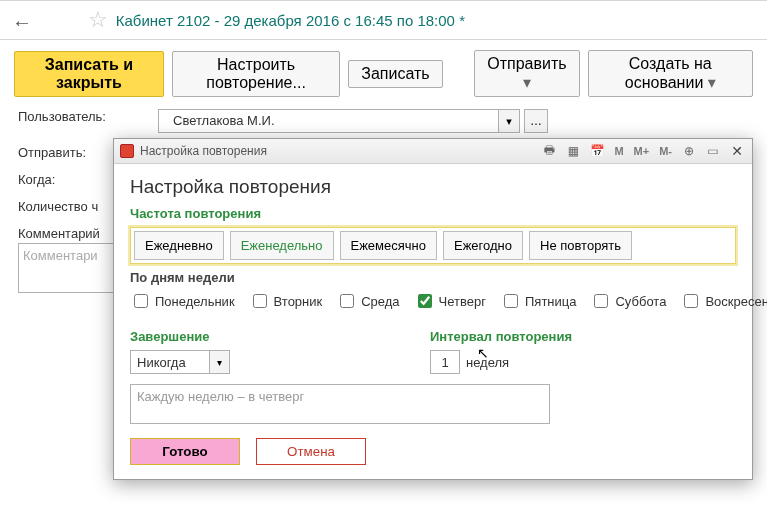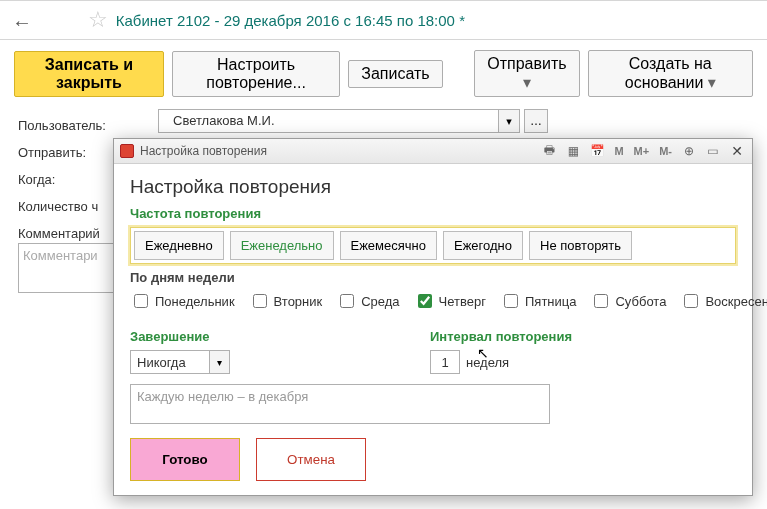--- a/index.html
+++ b/index.html
@@ -45,21 +45,21 @@
     border-color: #d6b327;
     font-weight: 700;
   }
   .btn-dd::after { content: " ▾"; color: #666; }
 
   .form {
     padding: 6px 18px;
   }
   .form-row {
     display: flex;
-    align-items: flex-end;
+    align-items: flex-start;
     margin-bottom: 12px;
   }
   .form-row label.f-label {
     width: 140px;
   }
   .input-wrap {
     display: flex;
     align-items: center;
   }
   .input {
@@ -220,21 +220,21 @@
     font-weight: 700;
     width: 110px;
     padding: 5px 0;
     cursor: pointer;
   }
   .btn-cancel {
     background: #fff;
     border: 1px solid #cc3b2e;
     color: #c0392b;
     width: 110px;
-    padding: 13px 0;
+    padding: 5px 0;
     cursor: pointer;
   }
 </style>
 </head>
 <body>
 
 <div class="topbar">
   <span class="back-arrow">←</span>
   <span style="width:40px"></span>
   <span class="star">☆</span>
@@ -349,20 +349,20 @@
       </div>
       <div style="margin-left:140px">
         <div class="green-h">Интервал повторения</div>
         <div style="display:flex; align-items:center">
           <div class="num-box">1</div>
           <span>неделя</span>
         </div>
       </div>
     </div>
 
-    <div class="summary-box">Каждую неделю – в декабря</div>
+    <div class="summary-box">Каждую неделю – в четверг</div>
 
     <div class="modal-footer">
       <button class="btn-ready">Готово</button>
       <button class="btn-cancel">Отмена</button>
     </div>
   </div>
 </div>
 
 </body></html>

